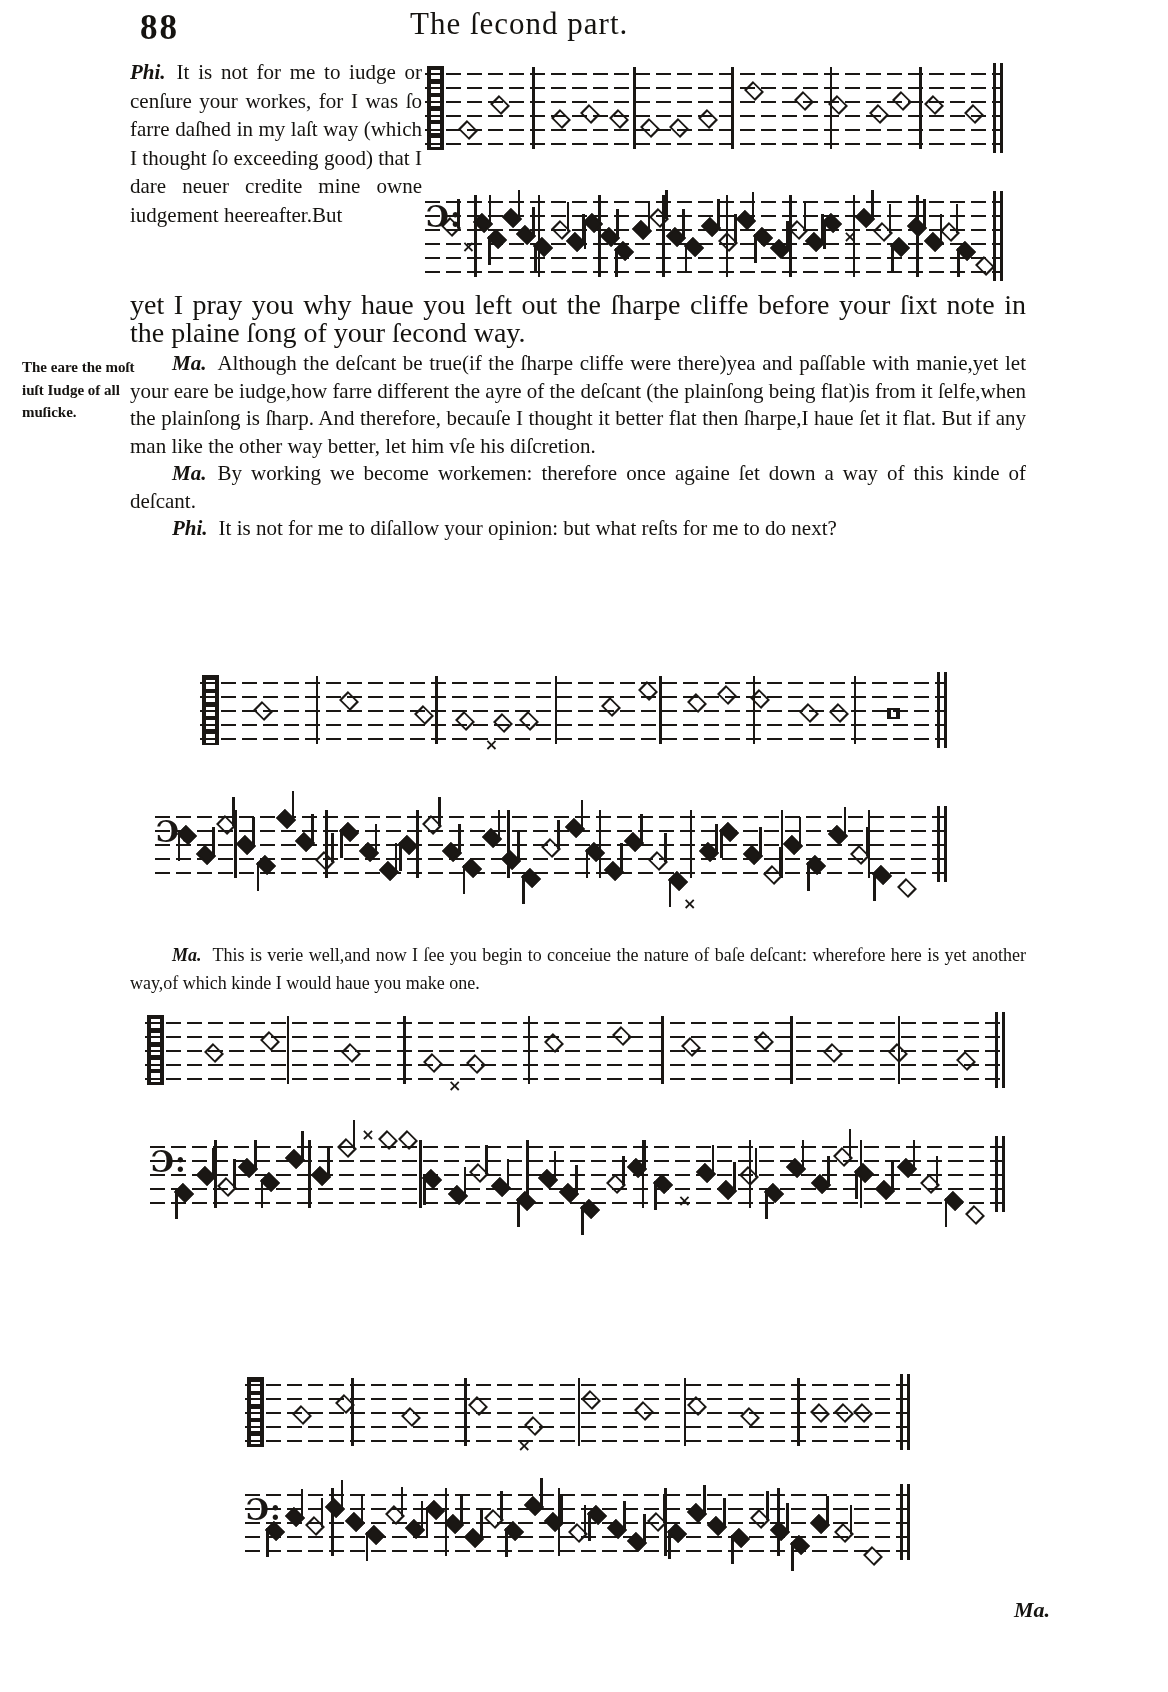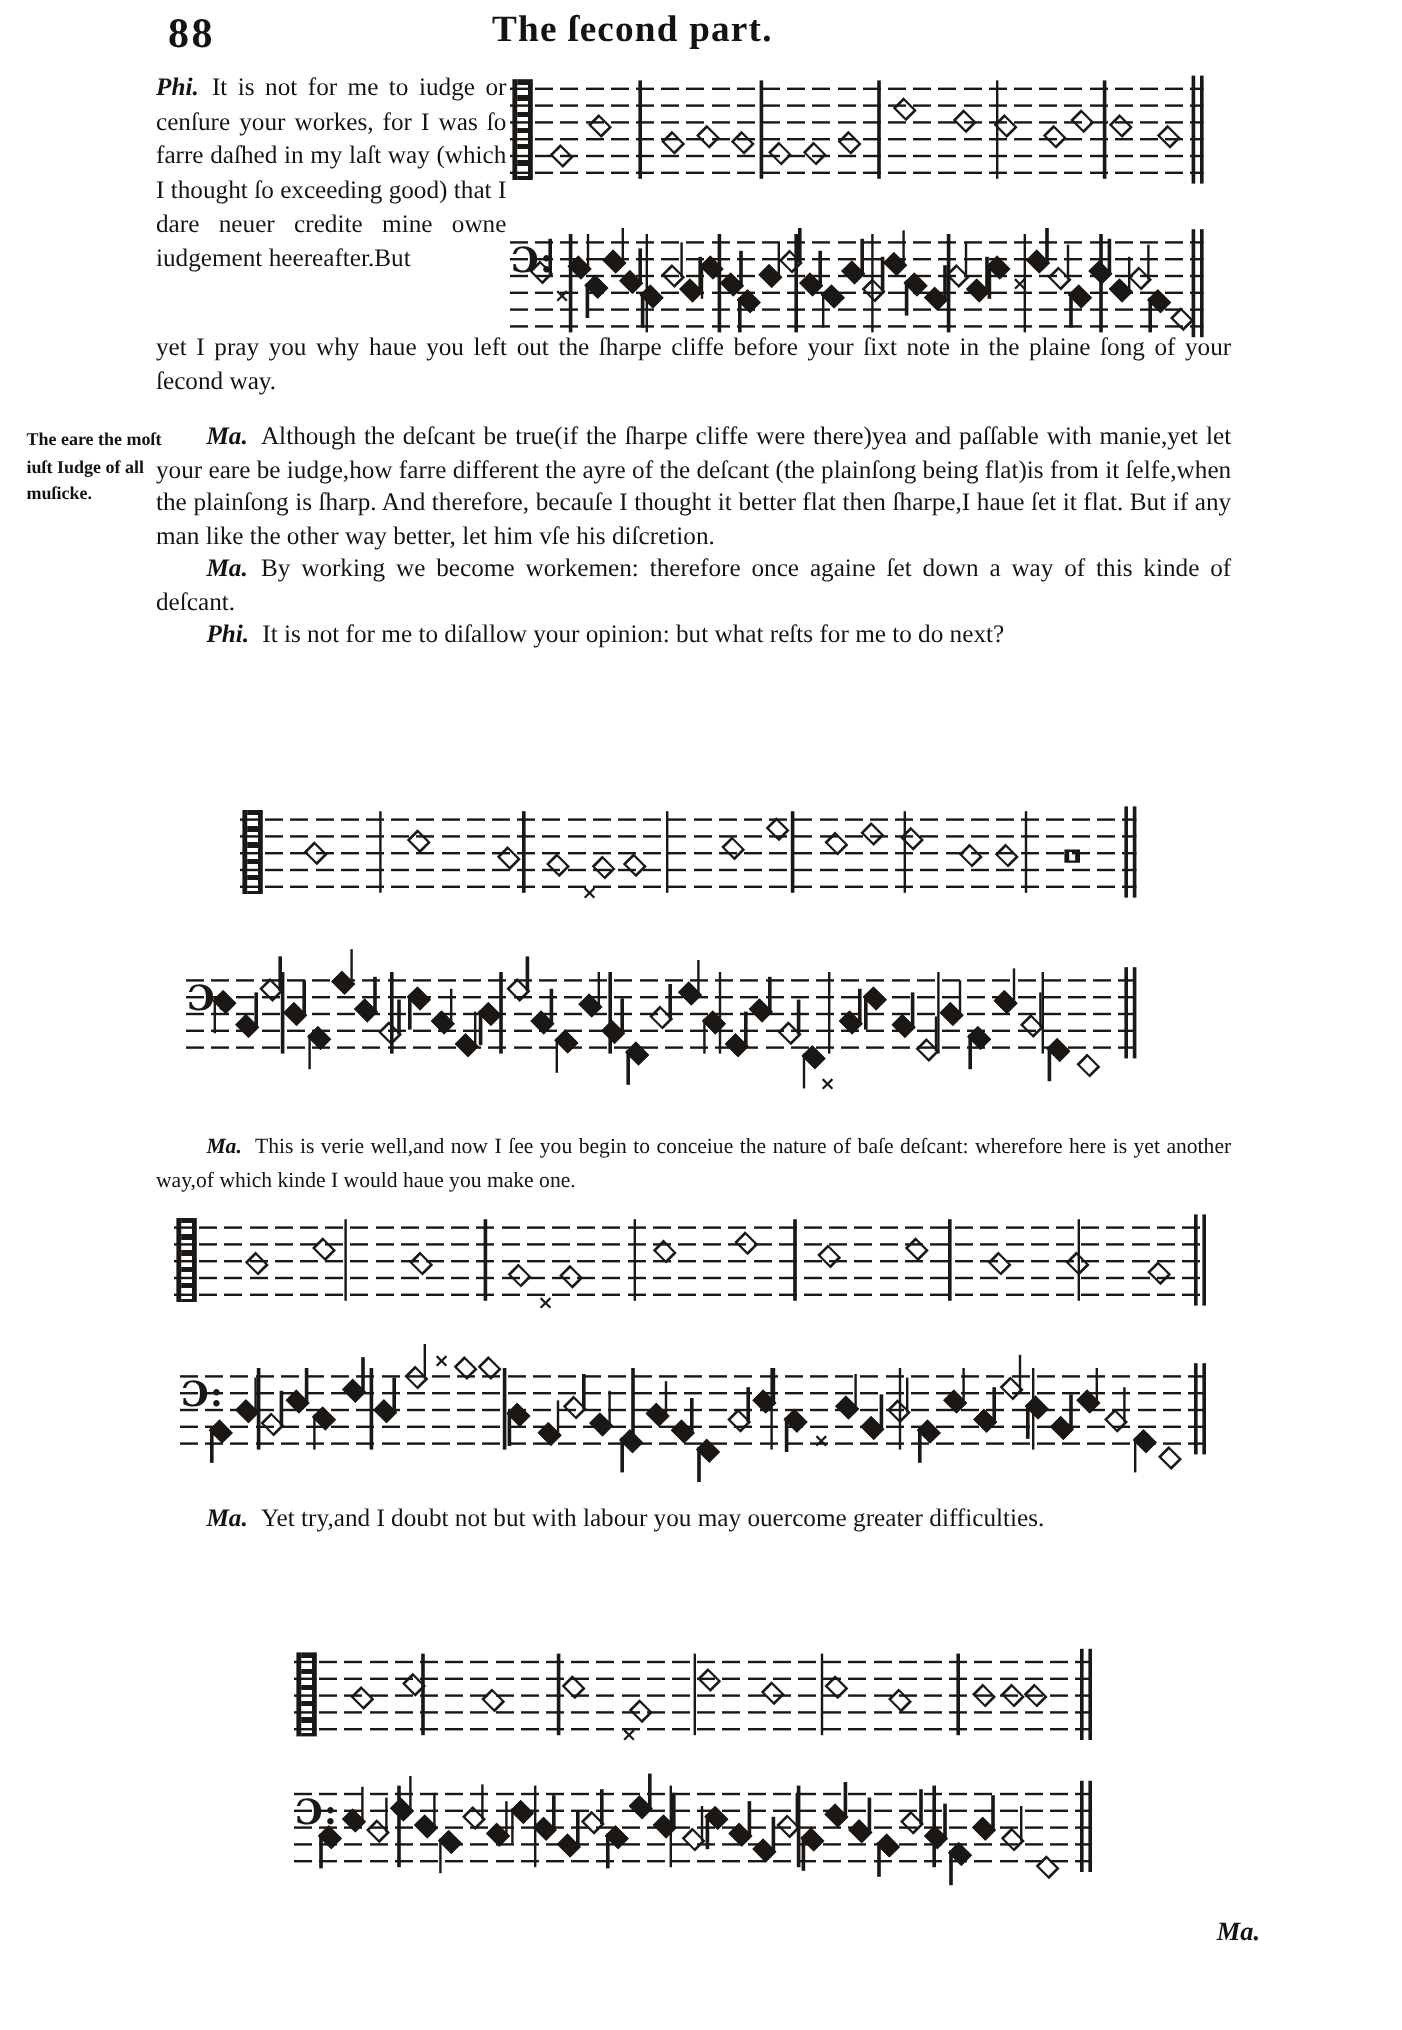--- a/index.html
+++ b/index.html
@@ -4,26 +4,26 @@
 <style>
   html,body{margin:0;padding:0;}
   body{
     width:1168px;height:1692px;position:relative;background:#ffffff;
     font-family:"Liberation Serif","DejaVu Serif",serif;color:#151310;
     overflow:hidden;
   }
   #page{position:absolute;inset:0;}
 
   .pagenum{position:absolute;left:140px;top:8px;font-size:35px;font-weight:700;letter-spacing:2px;}
-  .runhead{position:absolute;left:410px;top:6px;font-size:31px;font-weight:700;letter-spacing:1px;}
+  .runhead{position:absolute;left:410px;top:6px;font-size:31px;font-weight:400;letter-spacing:1px;}
 
   .sec1-text{position:absolute;left:130px;top:58px;width:292px;
     font-size:21px;line-height:28.6px;text-align:justify;}
-  .cont{position:absolute;left:130px;top:275px;width:896px;
-    font-size:21px;line-height:28px;text-align:justify;}
+  .cont{position:absolute;left:130px;top:291px;width:896px;
+    font-size:28px;line-height:28px;text-align:justify;}
   .marginnote{position:absolute;left:22px;top:356px;width:114px;
     font-size:15px;font-weight:700;line-height:22.5px;}
   .block1{position:absolute;left:130px;top:350px;width:896px;
     font-size:21px;line-height:27.5px;text-align:justify;}
   .block2{position:absolute;left:130px;top:941px;width:896px;
     font-size:18px;line-height:28px;text-align:justify;}
   .block3{position:absolute;left:130px;top:1252px;width:896px;
     font-size:21px;line-height:27px;}
   .block1 p,.block2 p,.block3 p{margin:0;}
   .block3 p{margin-bottom:9px;}
@@ -75,21 +75,20 @@
     <p class="ind"><span class="speaker">Ma.</span><span>Although the deſcant be true(if the ſharpe cliffe were there)yea and paſſable with manie,yet let your eare be iudge,how farre different the ayre of the deſcant (the plainſong being flat)is from it ſelfe,when the plainſong is ſharp.  And therefore, becauſe I thought it better flat then ſharpe,I haue ſet it flat.  But if any man like the other way better, let him vſe his diſcretion.</span></p>
     <p class="ind"><span class="speaker">Ma.</span><span>By working we become workemen: therefore once againe ſet down a way of this kinde of deſcant.</span></p>
     <p class="ind"><span class="speaker">Phi.</span><span>It is not for me to diſallow your opinion: but what reſts for me to do next?</span></p>
   </div>
 
   <div class="block2">
     <p class="ind"><span class="speaker">Ma.</span><span>This is verie well,and now I ſee you begin to conceiue the nature of baſe deſcant: wherefore here is yet another way,of which kinde I would haue you make one.</span></p>
   </div>
 
   <div class="block3">
-    <p class="ind"><span class="speaker">Ma.</span><span>Yet try,and I doubt not but with labour you may ouercome greater difficulties.</span></p>
   </div>
 
   <div id="music-layer">
       <div class="music-system" style="left: 425px; top: 56px; width: 578px; height: 240px;">
         <div class="staff" style="left: 0px; top: 0px; width: 578px; height: 104px;">
           <div class="sline" style="top: 17px;"></div>
           <div class="sline" style="top: 31px;"></div>
           <div class="sline" style="top: 45px;"></div>
           <div class="sline" style="top: 59px;"></div>
           <div class="sline" style="top: 73px;"></div>

